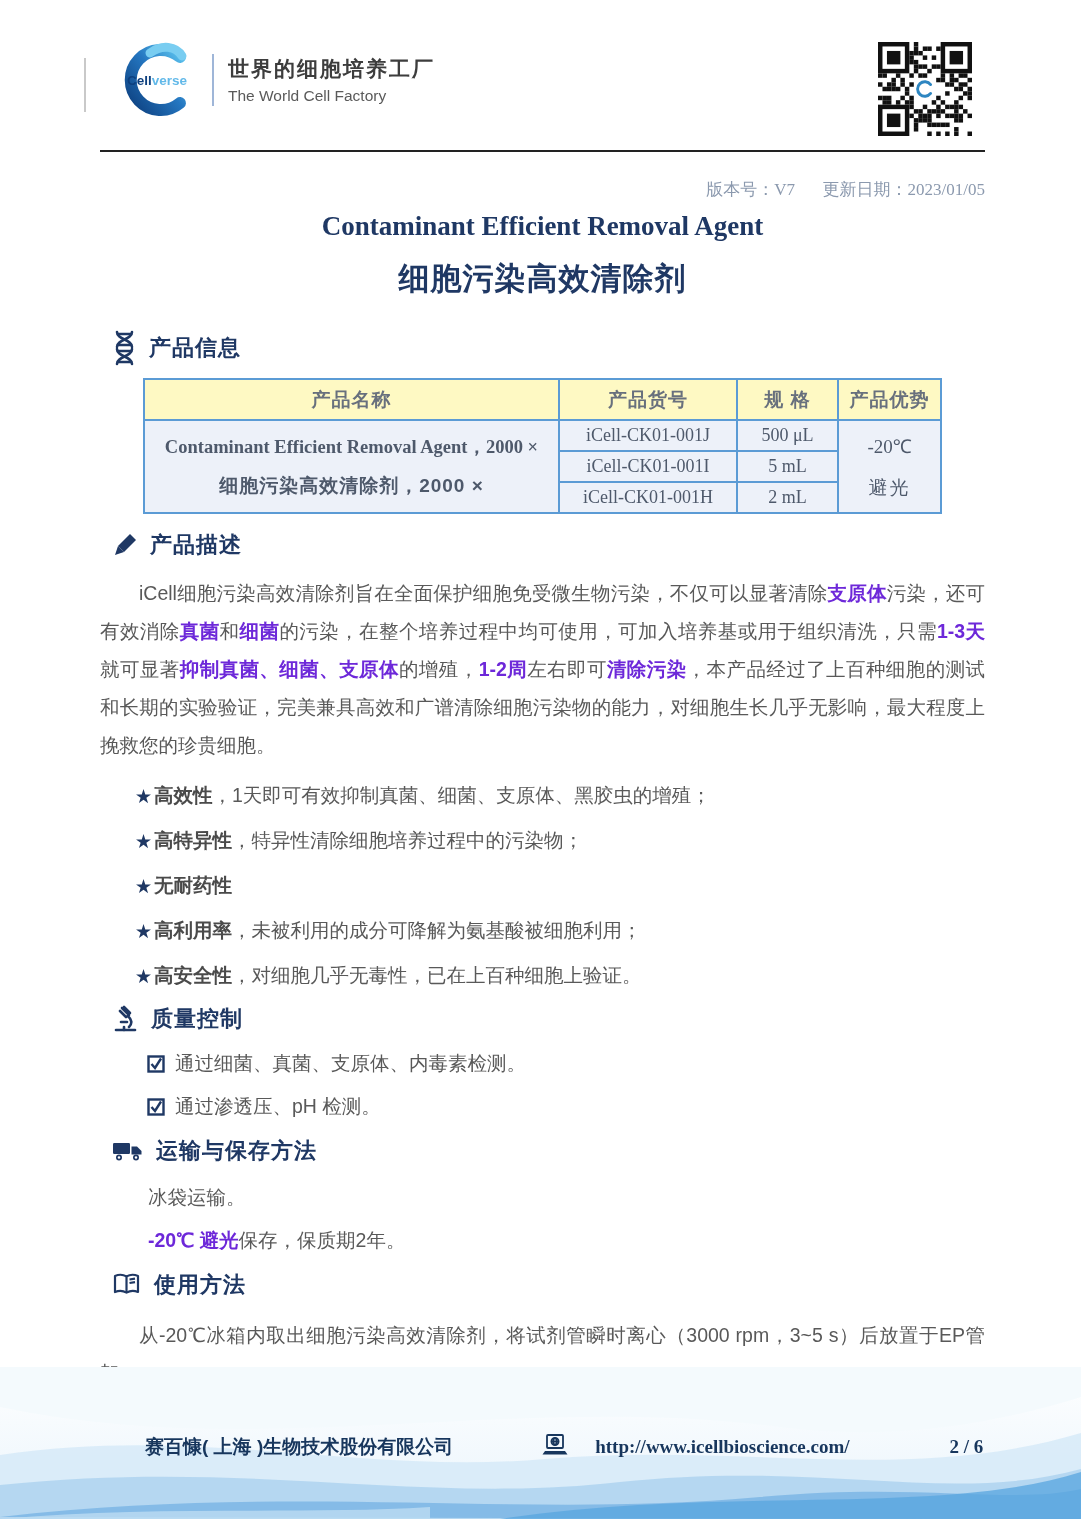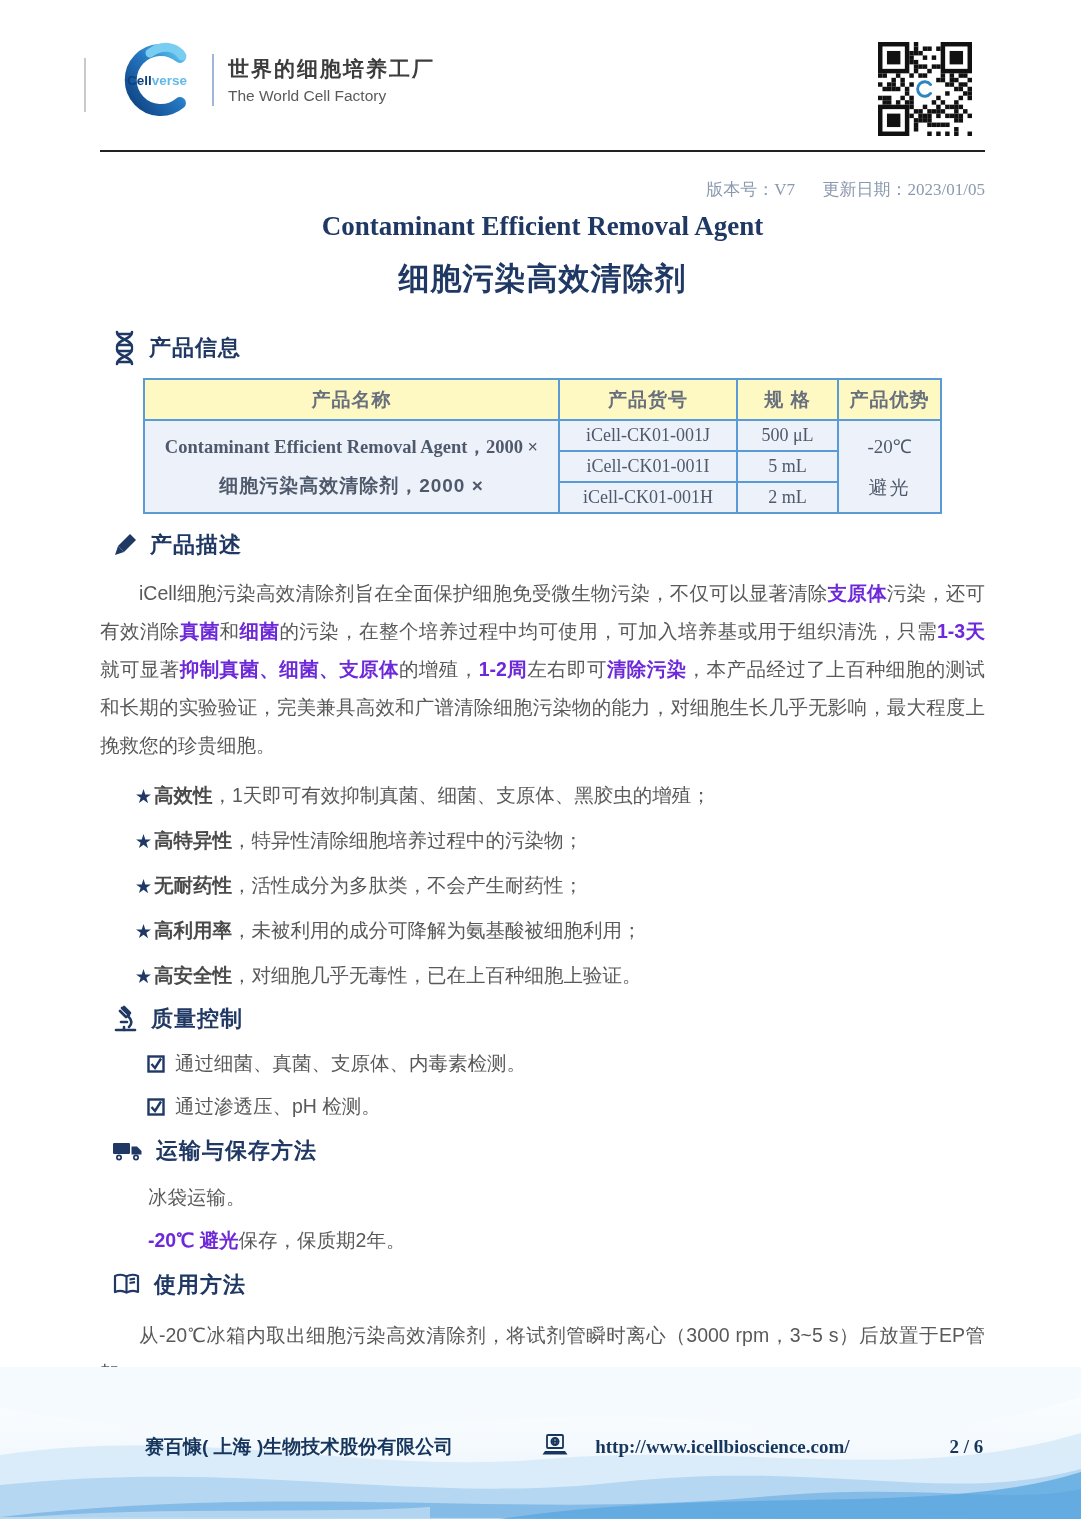--- a/index.html
+++ b/index.html
@@ -316,21 +316,20 @@
           <span>，1天即可有效抑制真菌、细菌、支原体、黑胶虫的增殖；</span>
         </div>
       <div class="adv-item">
           <span class="star">★</span>
           <span class="term">高特异性</span>
           <span>，特异性清除细胞培养过程中的污染物；</span>
         </div>
       <div class="adv-item">
           <span class="star">★</span>
           <span class="term">无耐药性</span>
-          <span>，活性成分为多肽类，不会产生耐药性；</span>
         </div>
       <div class="adv-item">
           <span class="star">★</span>
           <span class="term">高利用率</span>
           <span>，未被利用的成分可降解为氨基酸被细胞利用；</span>
         </div>
       <div class="adv-item">
           <span class="star">★</span>
           <span class="term">高安全性</span>
           <span>，对细胞几乎无毒性，已在上百种细胞上验证。</span>

